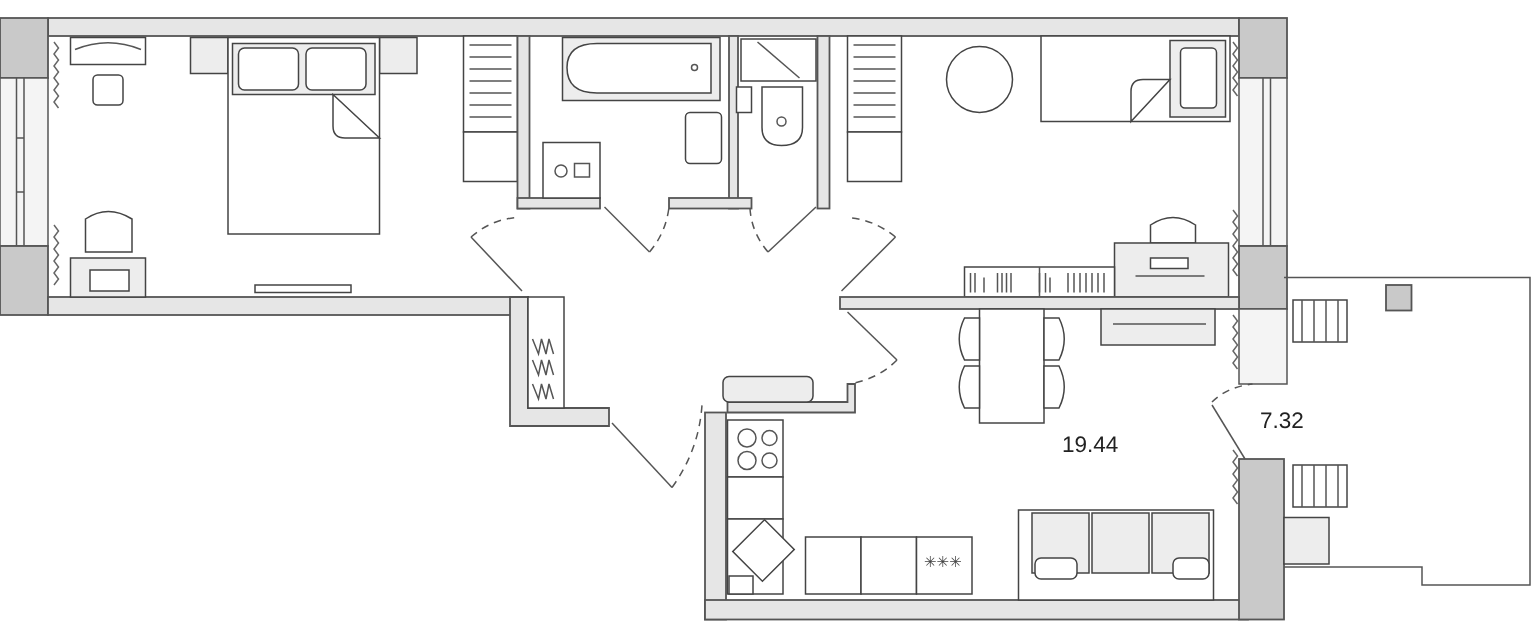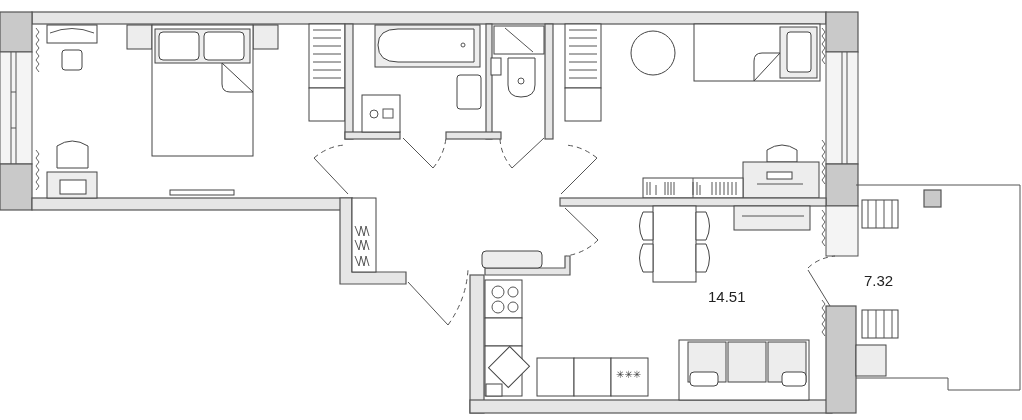--- a/index.html
+++ b/index.html
@@ -9,21 +9,21 @@
   .wall-dark { fill: #c9c9c9; stroke: #555; stroke-width: 1.2; }
   .thin { fill: none; stroke: #555; stroke-width: 1; }
   .furn { fill: #ffffff; stroke: #444; stroke-width: 1; }
   .furn-g { fill: #ededed; stroke: #444; stroke-width: 1; }
   .door-arc { fill: none; stroke: #555; stroke-width: 1; stroke-dasharray: 5 4; }
   .door-leaf { fill: #fff; stroke: #555; stroke-width: 1; }
   .curtain { fill: none; stroke: #666; stroke-width: 1; }
   .window { fill: #f4f4f4; stroke: #555; stroke-width: 1; }
   .area-label { position: absolute; font-size: 15px; color: #222; }
   #area-living { left: 708px; top: 288px; }
-  #area-balcony { left: 864px; top: 272px; }
+  #area-balcony { left: 840px; top: 272px; }
 </style>
 </head>
 <body>
 
 <svg id="plan" viewBox="0 0 1022 420">
 
   <rect class="wall" x="32" y="12" width="794" height="12"></rect>
 
   <rect class="wall-dark" x="0" y="12" width="32" height="40"></rect>
 
@@ -185,14 +185,14 @@
 
   <path class="thin" d="M856 185 L1020 185 L1020 390 L948 390 L948 378 L856 378"></path>
   <rect class="wall-dark" x="924" y="190" width="17" height="17"></rect>
   <rect class="furn" x="862" y="200" width="36" height="28"></rect>
   <path class="thin" d="M868 200 v28 M876 200 v28 M884 200 v28 M892 200 v28"></path>
   <rect class="furn" x="862" y="310" width="36" height="28"></rect>
   <path class="thin" d="M868 310 v28 M876 310 v28 M884 310 v28 M892 310 v28"></path>
   <rect class="furn-g" x="856" y="345" width="30" height="31"></rect>
 </svg>
 
-<div class="area-label" id="area-living">14.51</div>
+<div class="area-label" id="area-living">19.44</div>
 <div class="area-label" id="area-balcony">7.32</div>
 
 </body></html>

